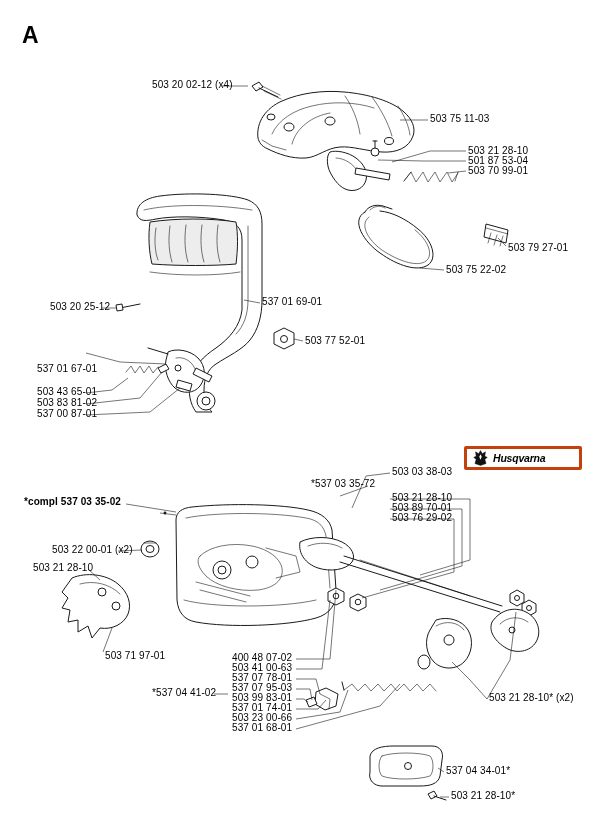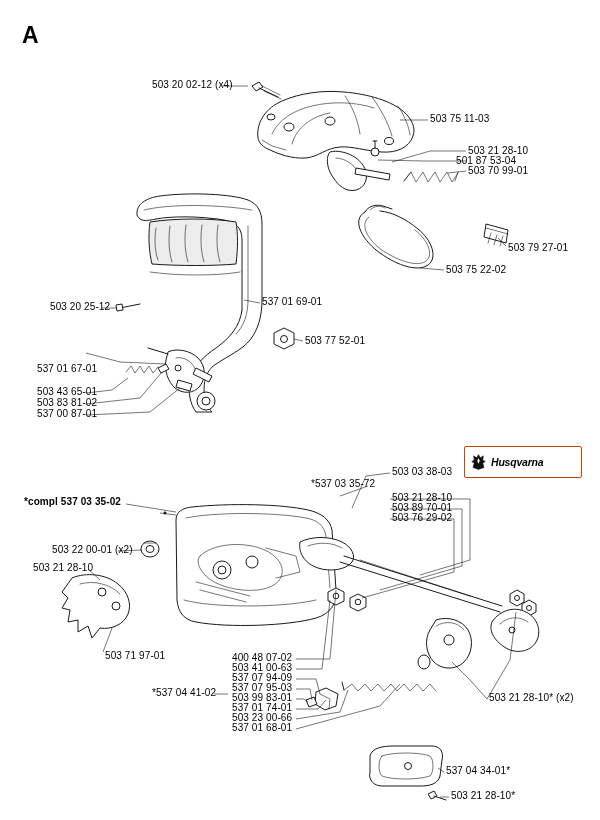--- a/index.html
+++ b/index.html
@@ -41,22 +41,22 @@
     line-height: 9.6px;
     white-space: nowrap;
     letter-spacing: 0.1px;
   }
   .lbl.b { font-weight: bold; }
   .brand {
     position: absolute;
     right: 18px;
     top: 446px;
     width: 118px;
-    height: 32px;
-    border: 1px solid #c2410c;
+    height: 24px;
+    border: 3px solid #c2410c;
     border-radius: 2px;
     display: flex;
     align-items: center;
     gap: 5px;
     padding: 0 6px;
     box-sizing: border-box;
     background: #fff;
   }
   .brand .mark {
     width: 15px;
@@ -306,21 +306,21 @@
       <path d="M160 513 L176 515"></path>
     </g>
   </svg>
 
   <div class="lbl" style="left:152px; top:80px;">
     <span>503 20 02-12</span>
     <span class="b">(x4)</span>
   </div>
   <div class="lbl" style="left:430px; top:114px;">503 75 11-03</div>
   <div class="lbl" style="left:468px; top:146px;">503 21 28-10</div>
-  <div class="lbl" style="left:456px; top:156px;">501 87 53-04</div>
+  <div class="lbl" style="left:468px; top:156px;">501 87 53-04</div>
   <div class="lbl" style="left:468px; top:166px;">503 70 99-01</div>
   <div class="lbl" style="left:508px; top:243px;">503 79 27-01</div>
   <div class="lbl" style="left:446px; top:265px;">503 75 22-02</div>
   <div class="lbl" style="left:262px; top:297px;">537 01 69-01</div>
   <div class="lbl" style="left:50px; top:302px;">503 20 25-12</div>
   <div class="lbl" style="left:305px; top:336px;">503 77 52-01</div>
   <div class="lbl" style="left:37px; top:364px;">537 01 67-01</div>
   <div class="lbl" style="left:37px; top:387px;">503 43 65-01</div>
   <div class="lbl" style="left:37px; top:398px;">503 83 81-02</div>
   <div class="lbl" style="left:37px; top:409px;">537 00 87-01</div>
@@ -332,21 +332,21 @@
   <div class="lbl" style="left:392px; top:513px;">503 76 29-02</div>
   <div class="lbl b" style="left:24px; top:497px;">*compl 537 03 35-02</div>
   <div class="lbl" style="left:52px; top:545px;">
     <span>503 22 00-01</span>
     <span class="b">(x2)</span>
   </div>
   <div class="lbl" style="left:33px; top:563px;">503 21 28-10</div>
   <div class="lbl" style="left:105px; top:651px;">503 71 97-01</div>
   <div class="lbl" style="left:232px; top:653px;">400 48 07-02</div>
   <div class="lbl" style="left:232px; top:663px;">503 41 00-63</div>
-  <div class="lbl" style="left:232px; top:673px;">537 07 94-09</div>
+  <div class="lbl" style="left:232px; top:673px;">537 07 78-01</div>
   <div class="lbl" style="left:232px; top:683px;">537 07 95-03</div>
   <div class="lbl" style="left:232px; top:693px;">503 99 83-01</div>
   <div class="lbl" style="left:232px; top:703px;">537 01 74-01</div>
   <div class="lbl" style="left:232px; top:713px;text-align:center;">503 23 00-66</div>
   <div class="lbl" style="left:232px; top:723px;">537 01 68-01</div>
   <div class="lbl" style="left:152px; top:688px;">*537 04 41-02</div>
   <div class="lbl" style="left:489px; top:693px;">
     <span>503 21 28-10*</span>
     <span class="b">(x2)</span>
   </div>

